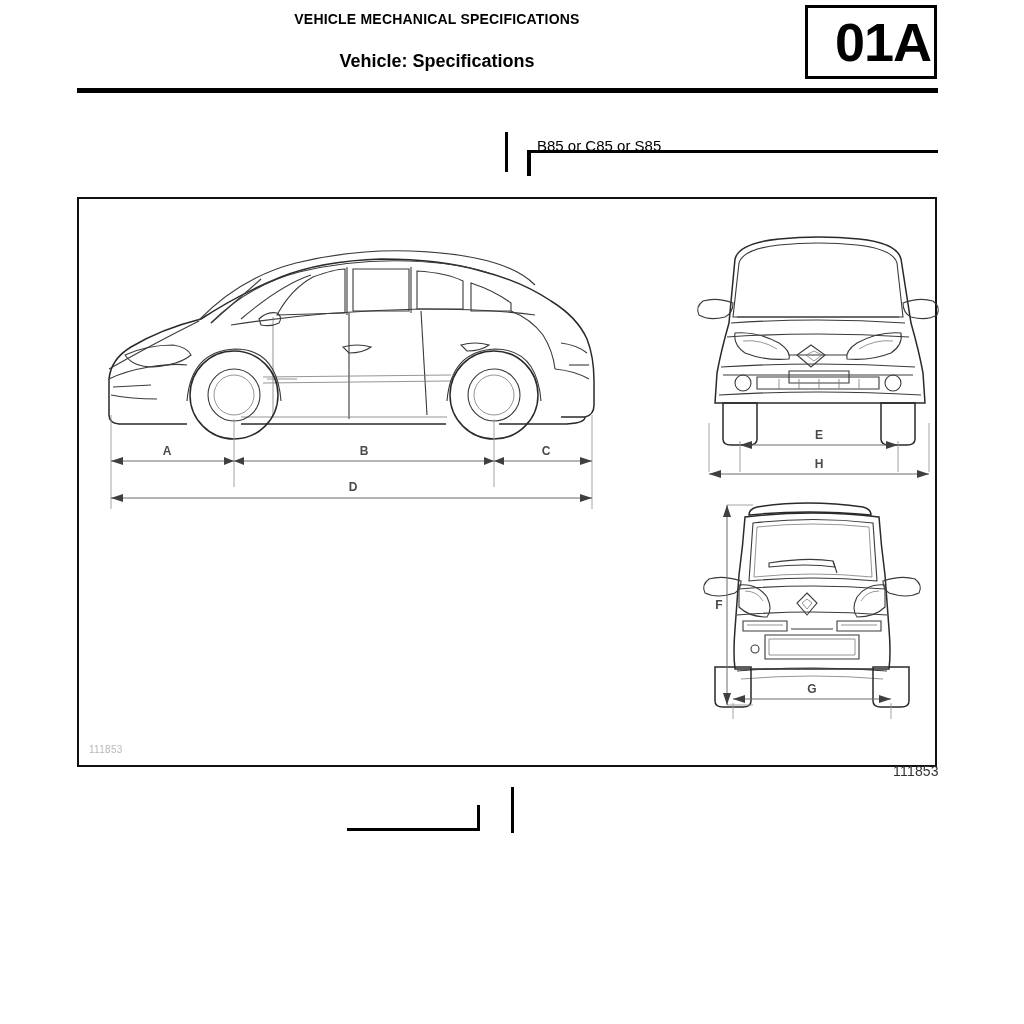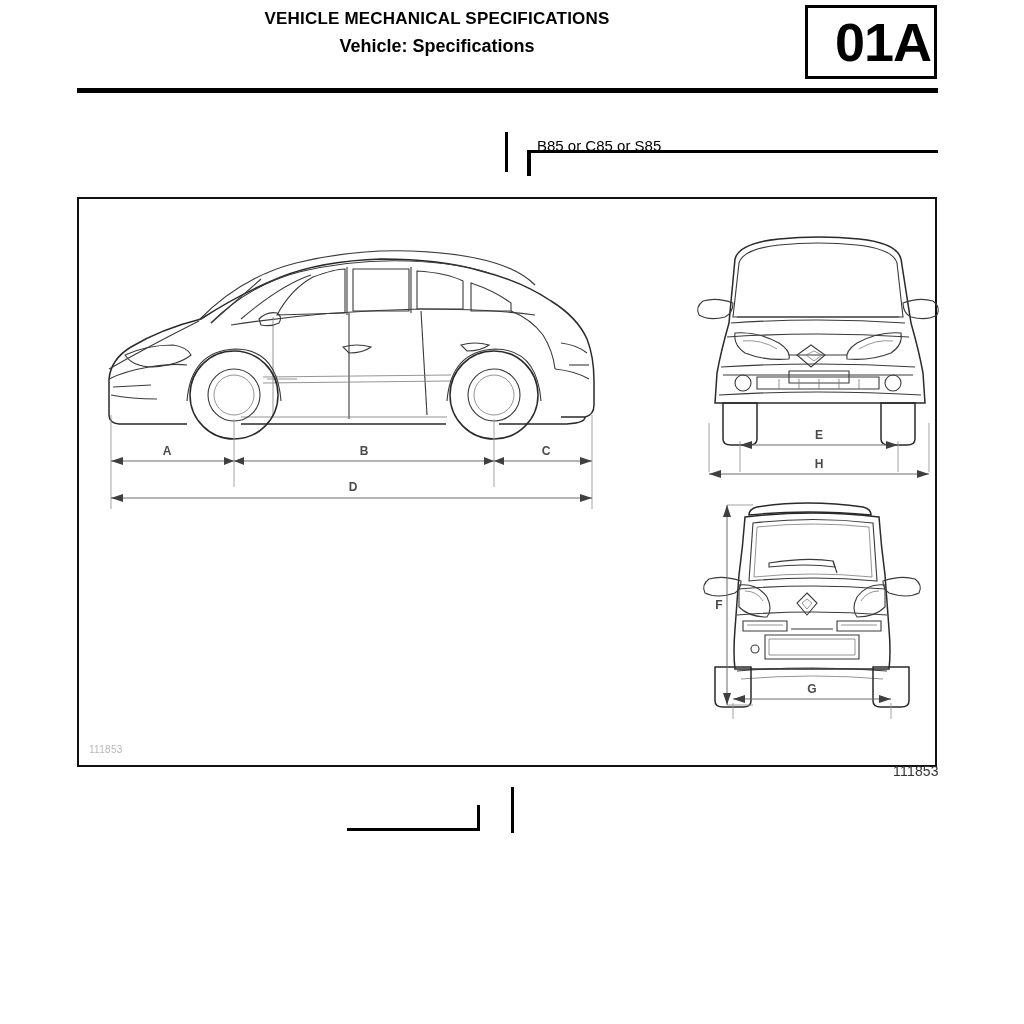--- a/index.html
+++ b/index.html
@@ -24,31 +24,31 @@
 
   
   .header-titles {
     position: absolute;
     left: 77px;
     top: 6px;
     width: 720px;
     text-align: center;
   }
   .title-main {
-    font-size: 17px;
+    font-size: 14px;
     font-weight: bold;
     letter-spacing: 0.2px;
     line-height: 26px;
     white-space: nowrap;
   }
   .title-sub {
     font-size: 18px;
     font-weight: bold;
     line-height: 24px;
-    margin-top: 2px;
+    margin-top: 17px;
     white-space: nowrap;
   }
   .section-box {
     position: absolute;
     left: 805px;
     top: 5px;
     width: 132px;
     height: 74px;
     border: 3px solid #000;
     box-sizing: border-box;

